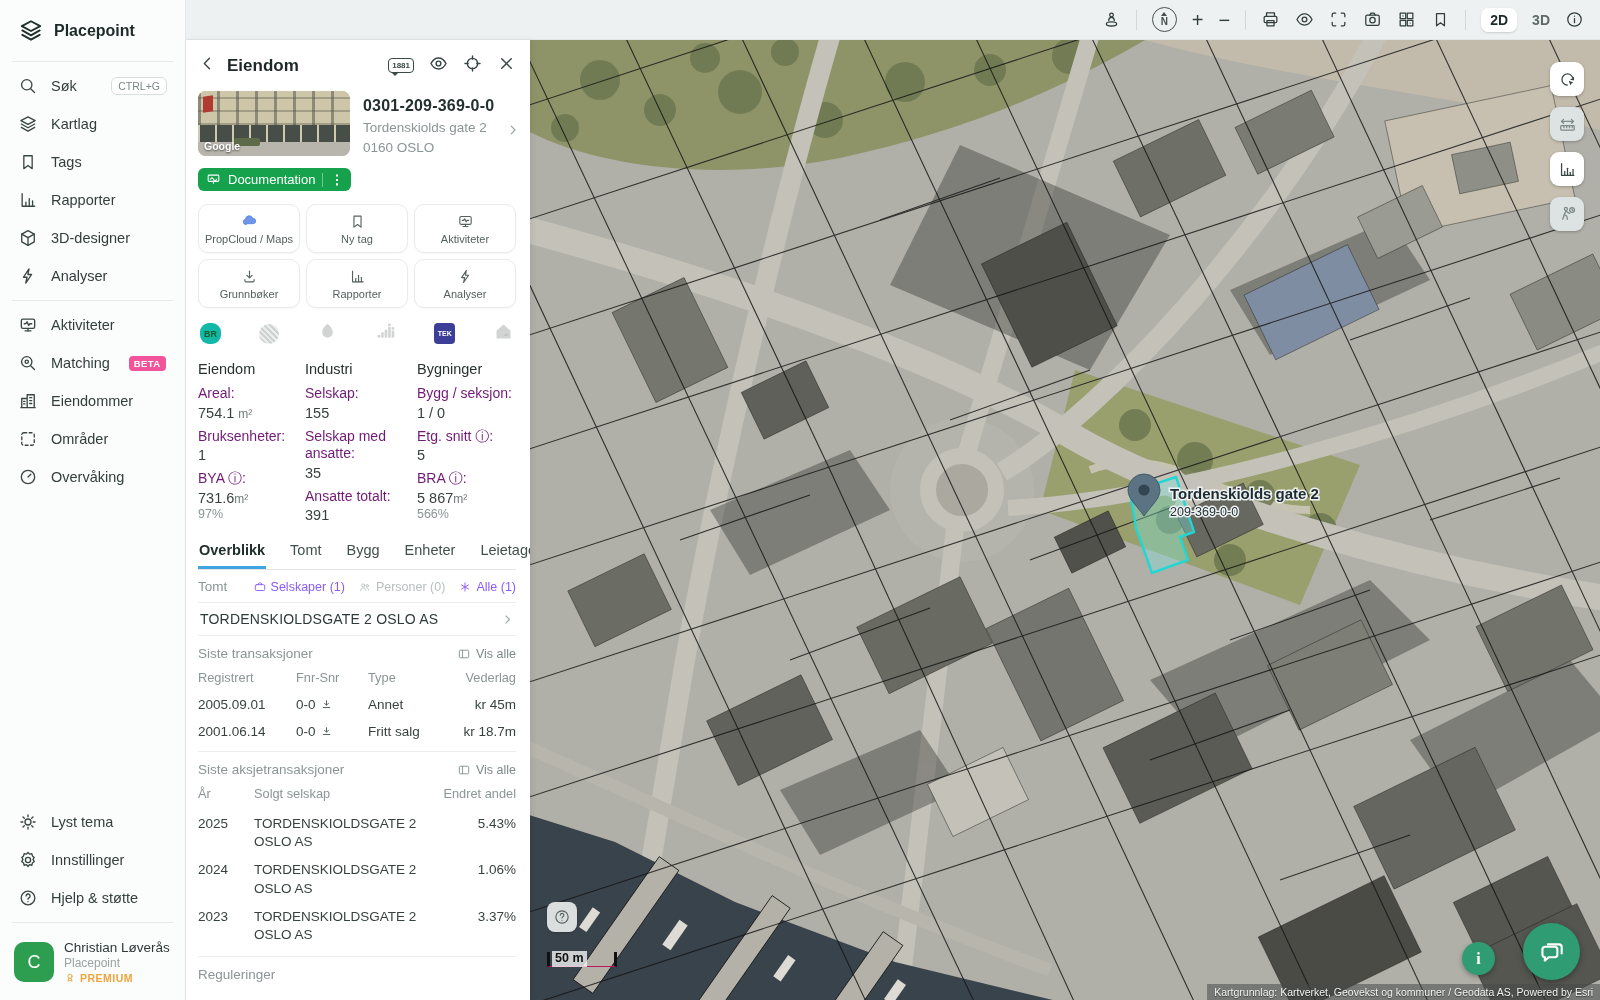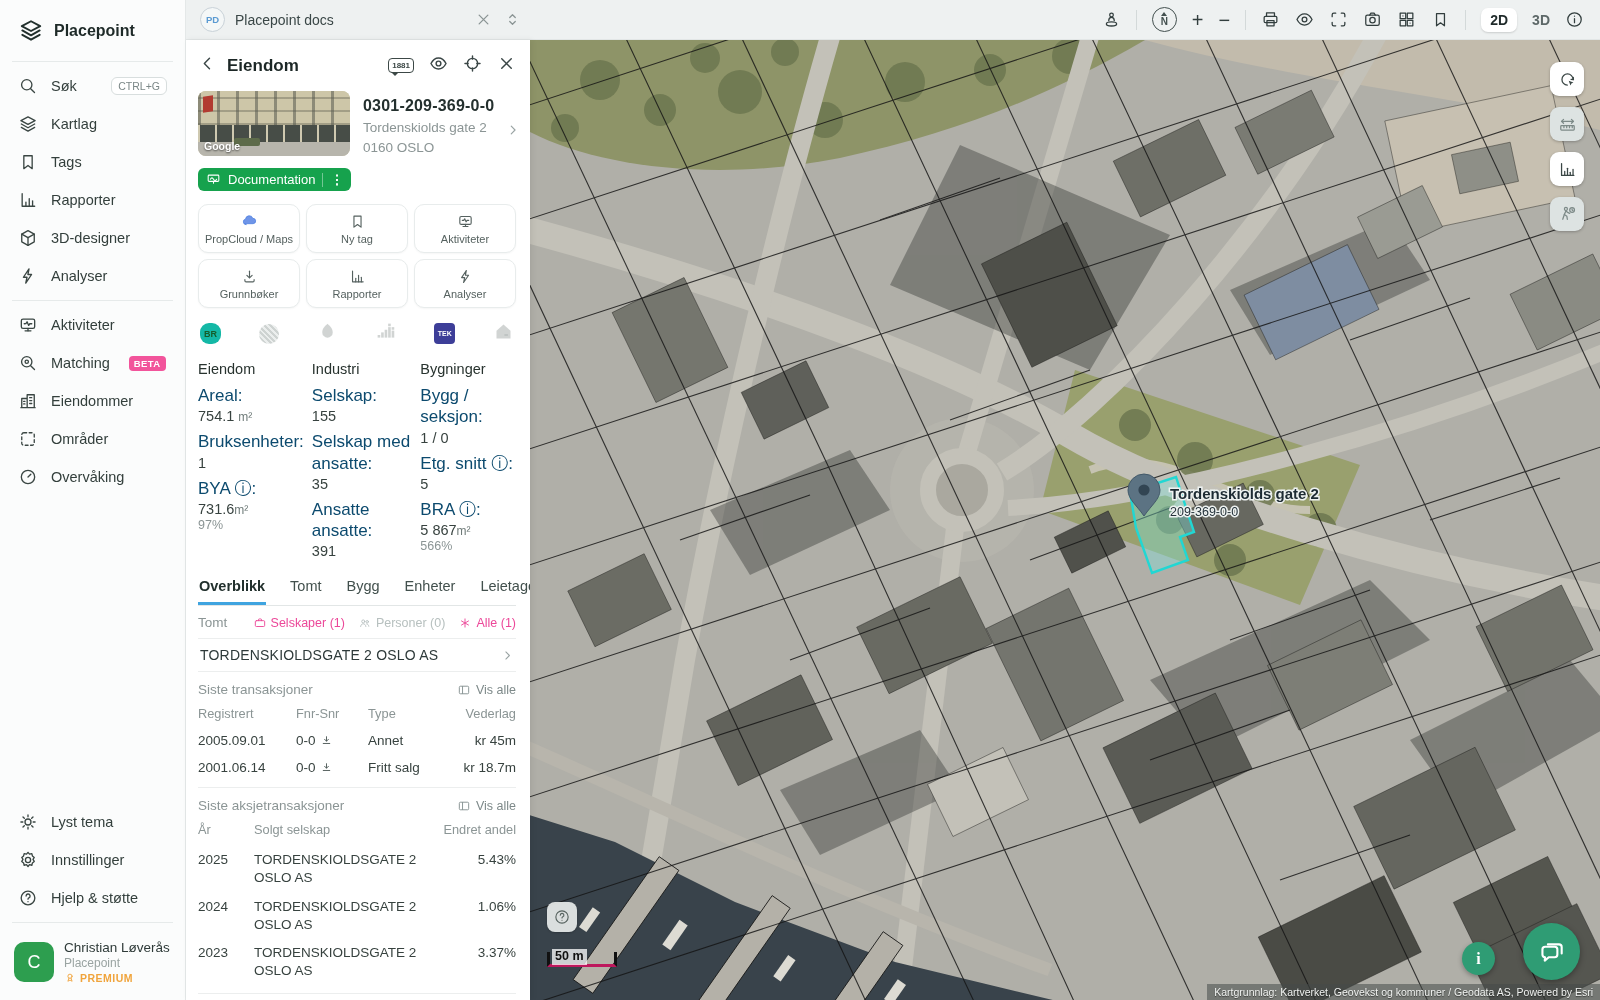--- a/index.html
+++ b/index.html
@@ -83,33 +83,33 @@
 
   .logos { display:flex; align-items:center; justify-content:space-between; margin:13px 2px 0; }
   .logo-br { width:21px; height:21px; border-radius:9px; background:#14b8a6; color:#155c2a; font-size:9px; font-weight:bold; display:flex; align-items:center; justify-content:center; cursor:pointer; }
   .logo-tek { width:21px; height:21px; border-radius:4px; background:#3d3e98; color:#fff; font-size:7px; font-weight:bold; display:flex; align-items:center; justify-content:center; cursor:pointer; }
   .logo-gray { opacity:.45; cursor:pointer; }
   .logo-gray svg { width:21px; height:21px; fill:#9aa2a0; stroke:none; }
   .logo-circle { width:20px; height:20px; border-radius:50%; background:repeating-linear-gradient(45deg,#b9c0be 0 2px,#e3e7e6 2px 4px); cursor:pointer; opacity:.7; }
 
   .stats { display:grid; grid-template-columns:1fr 1.05fr 1fr; column-gap:8px; margin-top:15px; }
   .st-title { font-size:14.5px; color:#28332f; margin-bottom:8px; }
-  .st-label { font-size:17px; color:#0c4a6e; margin-top:7px; line-height:1.25; }
+  .st-label { font-size:14px; color:#701a75; margin-top:7px; line-height:1.25; }
   .st-value { font-size:14.5px; color:#37423f; margin-top:2px; }
   .st-unit { font-size:12px; color:#6e7a78; }
   .st-sub { font-size:12.5px; color:#8b9595; margin-top:1px; }
 
   .tabs { display:flex; gap:23px; border-bottom:1px solid #e2e6e6; margin-top:13px; }
   .tab { font-size:14.5px; color:#42504d; padding:6px 1px 8px; cursor:pointer; }
   .tab.active { color:#22302d; border-bottom:3px solid #3fa4e0; font-weight:bold; }
 
   .owners-row { display:flex; align-items:center; padding:9px 0 8px; }
   .sec-label { font-size:13.5px; color:#8b9595; }
   .own-filters { margin-left:auto; display:flex; align-items:center; gap:13px; }
-  .own-f { display:flex; align-items:center; gap:4px; font-size:12.5px; color:#ec4899; cursor:pointer; }
+  .own-f { display:flex; align-items:center; gap:4px; font-size:12.5px; color:#8b5cf6; cursor:pointer; }
   .own-f svg { width:14px; height:14px; stroke:currentColor; stroke-width:1.6; fill:none; stroke-linecap:round; stroke-linejoin:round; }
   .own-f.dim { color:#b7c0bf; }
   .owner-row { border-top:1px solid #eceeee; border-bottom:1px solid #eceeee; display:flex; align-items:center; padding:8px 2px; font-size:14px; color:#2e3a3a; letter-spacing:.2px; cursor:pointer; }
   .owner-row svg { width:13px; height:13px; stroke:#9aa4a4; stroke-width:2; fill:none; stroke-linecap:round; stroke-linejoin:round; margin-left:auto; }
 
   .sec-head { display:flex; align-items:center; padding:10px 0 6px; }
   .vis-alle { margin-left:auto; display:flex; align-items:center; gap:5px; font-size:12.5px; color:#7d8989; cursor:pointer; }
   .vis-alle svg { width:14px; height:14px; stroke:currentColor; stroke-width:1.5; fill:none; stroke-linejoin:round; }
 
   .tx-table { display:grid; grid-template-columns:98px 72px 92px 1fr; row-gap:0; }
@@ -130,21 +130,21 @@
   .map-svg { position:absolute; inset:0; width:100%; height:100%; display:block; }
   .m-label1 { font-size:15px; font-weight:bold; fill:#1d2b33; stroke:#eef2f1; stroke-width:3px; paint-order:stroke; }
   .m-label2 { font-size:12.5px; fill:#25333b; stroke:#eef2f1; stroke-width:3px; paint-order:stroke; }
 
   .float-btns { position:absolute; right:16px; top:22px; display:flex; flex-direction:column; gap:11px; }
   .fbtn { width:34px; height:34px; border-radius:9px; background:#fff; box-shadow:0 1px 3px rgba(0,0,0,.25); display:flex; align-items:center; justify-content:center; color:#3a4645; cursor:pointer; }
   .fbtn.muted { background:#dde3e2; color:#7d8a88; }
   .fbtn svg { width:19px; height:19px; stroke:currentColor; stroke-width:1.6; fill:none; stroke-linecap:round; stroke-linejoin:round; }
   .help-btn { position:absolute; left:17px; bottom:68px; width:30px; height:30px; border-radius:8px; background:rgba(232,235,234,.92); box-shadow:0 1px 2px rgba(0,0,0,.2); display:flex; align-items:center; justify-content:center; color:#56625f; cursor:pointer; }
   .help-btn svg { width:18px; height:18px; stroke:currentColor; stroke-width:1.5; fill:none; stroke-linecap:round; stroke-linejoin:round; }
-  .scalebar { position:absolute; left:17px; bottom:33px; width:70px; height:15px; border-left:3px solid #111; border-right:3px solid #111; border-bottom:3px solid #be185d; }
+  .scalebar { position:absolute; left:17px; bottom:33px; width:70px; height:15px; border-left:3px solid #111; border-right:3px solid #111; border-bottom:1px solid #be185d; }
   .scalebar span { position:absolute; left:2px; bottom:-1px; background:rgba(255,255,255,.75); font-size:12.5px; font-weight:bold; color:#111; padding:0 3px; line-height:1.25; }
   .attribution { position:absolute; right:0; bottom:0; background:rgba(70,74,72,.55); color:#f0f2f0; font-size:10.5px; padding:2px 7px; text-shadow:0 1px 1px rgba(0,0,0,.5); }
   .info-fab { position:absolute; right:105px; bottom:25px; width:33px; height:33px; border-radius:50%; background:#2f9c74; color:#fff; display:flex; align-items:center; justify-content:center; font-size:16px; font-weight:bold; box-shadow:0 2px 5px rgba(0,0,0,.3); cursor:pointer; font-family:"Liberation Serif",serif; }
   .chat-fab { position:absolute; right:20px; bottom:20px; width:57px; height:57px; border-radius:50%; background:#2f9c74; display:flex; align-items:center; justify-content:center; box-shadow:0 2px 6px rgba(0,0,0,.35); cursor:pointer; }
   .chat-fab svg { width:28px; height:28px; stroke:#fff; stroke-width:1.8; fill:none; stroke-linecap:round; stroke-linejoin:round; }
 </style>
 </head>
 <body>
 
 <div class="app">
@@ -286,35 +286,20 @@
             </svg>
           <span>PREMIUM</span>
         </div>
       </div>
     </div>
   </aside>
 
   <div class="main">
 
     <div class="topbar">
-      <div class="search">
-        <span class="pd-avatar">PD</span>
-        <span class="search-text">Placepoint docs</span>
-        <span class="tool">
-            <svg viewBox="0 0 24 24">
-              <path d="m6.5 6.5 11 11M17.5 6.5l-11 11"></path>
-            </svg>
-          </span>
-        <span class="tool">
-            <svg viewBox="0 0 24 24">
-              <path d="m8.5 9.5 3.5-3.5 3.5 3.5"></path>
-              <path d="m8.5 14.5 3.5 3.5 3.5-3.5"></path>
-            </svg>
-          </span>
-      </div>
       <div class="tools">
         <span class="tool">
             <svg viewBox="0 0 24 24">
               <circle cx="12" cy="6.3" r="2.3"></circle>
               <path d="M8.5 13.5c0-2.5 1.5-4.1 3.5-4.1s3.5 1.6 3.5 4.1"></path>
               <ellipse cx="12" cy="17.6" rx="6.5" ry="2.6"></ellipse>
             </svg>
           </span>
         <span class="tdiv"></span>
         <span class="compass">
@@ -509,21 +494,21 @@
             <div class="st-label">BYA ⓘ:</div>
             <div class="st-value"><span>731.6</span><span class="st-unit">m²</span></div>
             <div class="st-sub">97%</div>
           </div>
           <div>
             <div class="st-title">Industri</div>
             <div class="st-label">Selskap:</div>
             <div class="st-value">155</div>
             <div class="st-label">Selskap med ansatte:</div>
             <div class="st-value">35</div>
-            <div class="st-label">Ansatte ansatte:</div>
+            <div class="st-label">Ansatte totalt:</div>
             <div class="st-value">391</div>
           </div>
           <div>
             <div class="st-title">Bygninger</div>
             <div class="st-label">Bygg / seksjon:</div>
             <div class="st-value">1 / 0</div>
             <div class="st-label">Etg. snitt ⓘ:</div>
             <div class="st-value">5</div>
             <div class="st-label">BRA ⓘ:</div>
             <div class="st-value"><span>5 867</span><span class="st-unit">m²</span></div>

